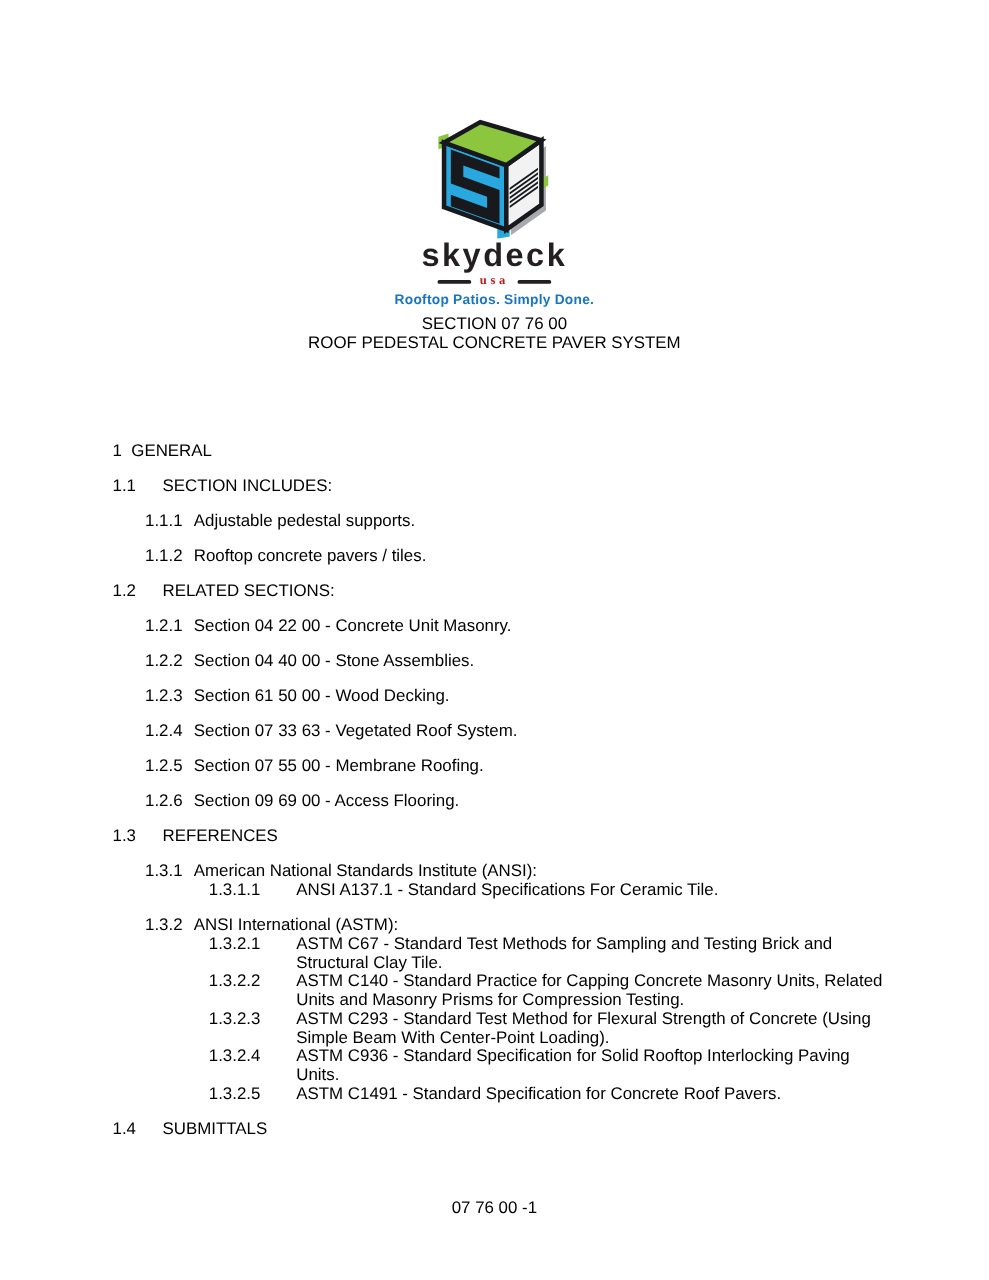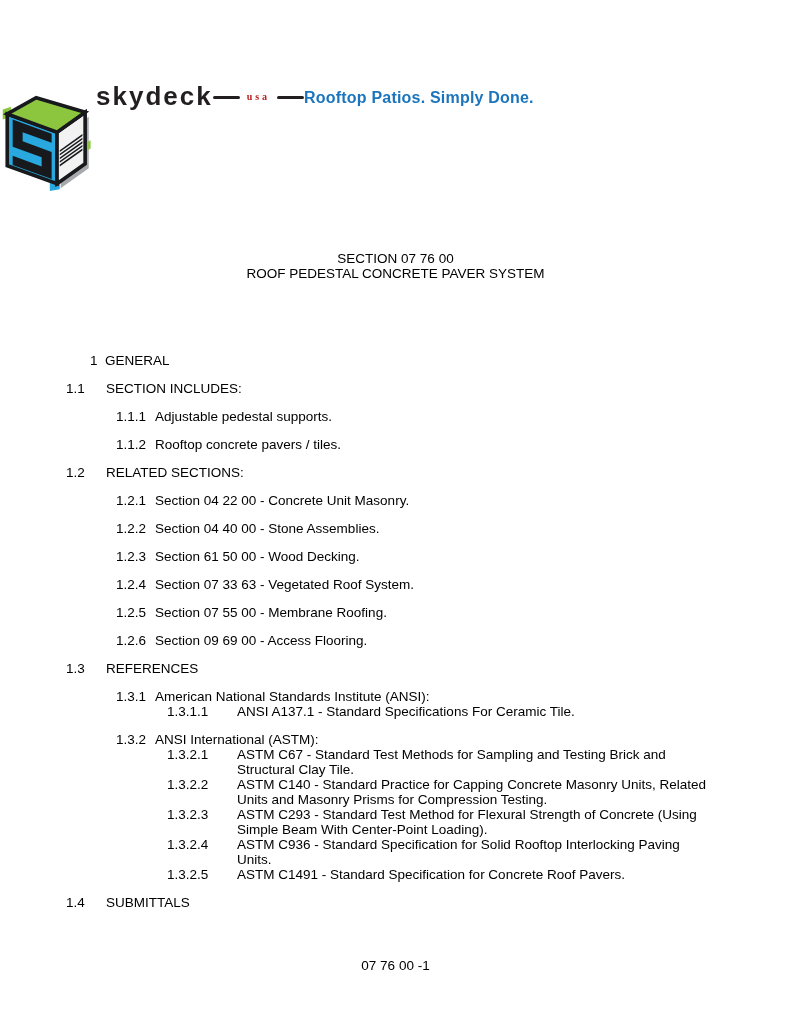--- a/index.html
+++ b/index.html
@@ -1,35 +1,35 @@
 <!DOCTYPE html>
 <html style="--logo-green: #8cc63f; --logo-blue: #29a8e0; --logo-dark: #17191c; --logo-shadow_gray: #a7a9ac; --logo-face_white: #f2f2f2; --logo-tagline_blue: #1c75bc;"><head>
 <meta charset="utf-8">
 <style>
   html,body{margin:0;padding:0;background:#ffffff;}
   .page{
     position:relative;width:791px;height:1024px;background:#ffffff;
     font-family:"Liberation Sans",sans-serif;color:#000;overflow:hidden;
   }
   
-  .logo-block{position:absolute;top:0;left:0;right:0;display:flex;flex-direction:row;align-items:center;}
+  .logo-block{position:absolute;top:0;left:0;right:0;display:flex;flex-direction:column;align-items:center;}
   .logo-mark{margin-top:95px;width:96px;height:96px;display:block;}
   .wordmark{margin-top:0px;font-size:26px;font-weight:bold;letter-spacing:2px;color:#231f20;line-height:1;}
   .usa-row{display:flex;align-items:center;gap:7px;margin-top:3px;}
   .usa-dash{width:27px;height:3px;background:#231f20;border-radius:2px;}
   .usa-text{font-size:10px;font-weight:bold;letter-spacing:3px;color:#b91c1c;line-height:1;font-family:Liberation Serif, serif;}
-  .tagline{margin-top:4px;font-size:16px;font-weight:bold;color:var(--logo-tagline_blue,#1c75bc);letter-spacing:.2px;}
+  .tagline{margin-top:4px;font-size:11px;font-weight:bold;color:var(--logo-tagline_blue,#1c75bc);letter-spacing:.2px;}
   
   .doc-title{position:absolute;top:251px;left:0;right:0;text-align:center;font-size:13.5px;line-height:15px;}
   
   .spec-body{position:absolute;top:340px;left:0;right:0;}
   .item{display:flex;font-size:13.5px;line-height:15px;margin-top:13px;}
   .item .num{flex:0 0 auto;}
   .l1{padding-left:90px;}  .l1 .num{width:15px;}
-  .l2{padding-left:66px;}  .l2 .num{width:40px;}
+  .l2{padding-left:90px;}  .l2 .num{width:40px;}
   .l3{padding-left:116px;} .l3 .num{width:39px;}
   .l4{padding-left:167px;margin-top:0;} .l4 .num{width:70px;}
   .l4 .txt{max-width:478px;}
   
   .page-footer{position:absolute;top:958px;left:0;right:0;text-align:center;font-size:13.5px;}
 </style>
 </head>
 <body>
 
 <div class="page">

